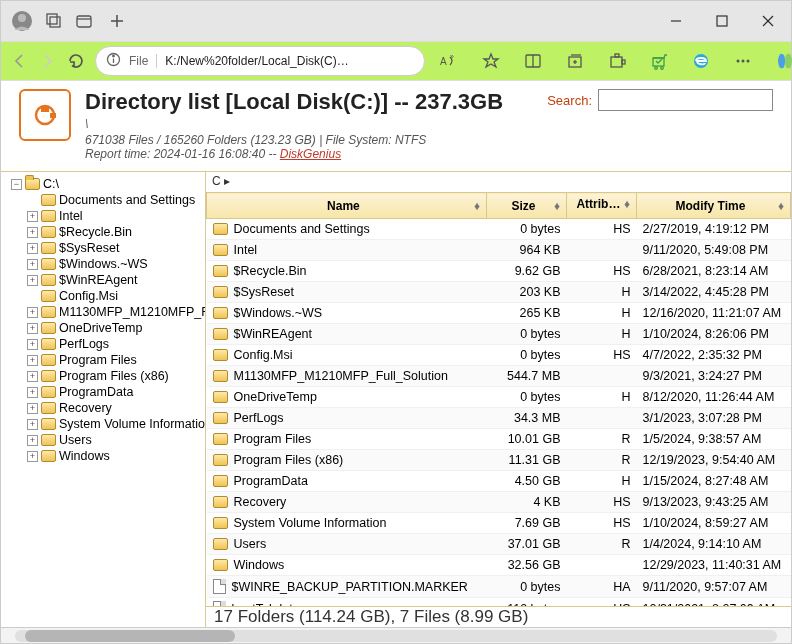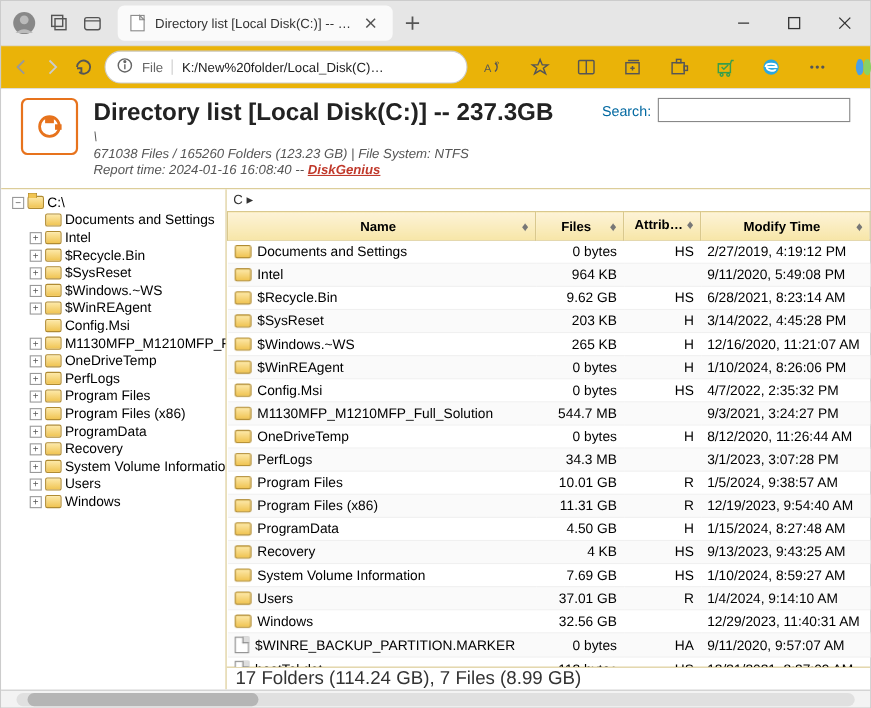--- a/index.html
+++ b/index.html
@@ -10,39 +10,39 @@
   .tb-icons { display:flex; align-items:center; gap:12px; padding:0 10px; }
   .tb-ico svg { display:block; }
   .tab { display:flex; align-items:center; background:#fafafa; border-radius:6px; height:32px; margin:4px 4px; padding:0 10px; gap:8px; min-width:250px; }
   .tab .fav { width:16px; height:16px; display:flex; align-items:center; justify-content:center; }
   .tab-title { font-size:12px; color:#333; white-space:nowrap; overflow:hidden; text-overflow:ellipsis; max-width:180px; }
   .tab-close { width:16px; height:16px; display:flex; align-items:center; justify-content:center; }
   .newtab { width:28px; height:28px; display:flex; align-items:center; justify-content:center; color:#333; }
   .win-btns { margin-left:auto; display:flex; }
   .win-btn { width:46px; height:40px; display:flex; align-items:center; justify-content:center; }
   
-  .addrbar { height:40px; background:#eab308; display:flex; align-items:center; padding:0 10px; gap:10px; border-top:1px solid #ddd; border-bottom:1px solid #ddd; }
+  .addrbar { height:40px; background:#bef264; display:flex; align-items:center; padding:0 10px; gap:10px; border-top:1px solid #ddd; border-bottom:1px solid #ddd; }
   .nav-btn { width:32px; height:32px; display:flex; align-items:center; justify-content:center; color:#555; }
   .urlbox { flex:0 0 330px; height:30px; background:#fff; border:1px solid #ccc; border-radius:15px; display:flex; align-items:center; padding:0 10px; gap:8px; }
   .url-scheme { color:#666; font-size:12px; }
   .url-sep { width:1px; height:14px; background:#ccc; }
   .url-path { color:#222; font-size:12px; white-space:nowrap; overflow:hidden; text-overflow:ellipsis; max-width:190px; }
   .addr-right { display:flex; align-items:center; gap:14px; margin-left:auto; }
   .addr-ico { width:28px; height:28px; display:flex; align-items:center; justify-content:center; color:#555; }
   
   .page { flex:1; background:#fff; display:flex; flex-direction:column; overflow:hidden; }
   .header { padding:8px 18px 10px 18px; display:flex; align-items:flex-start; gap:14px; }
   .logo { width:52px; height:52px; border:2px solid #e7731d; border-radius:6px; display:flex; align-items:center; justify-content:center; color:#e7731d; flex:0 0 52px; }
   .hd-text h1 { margin:0; font-size:22px; font-weight:700; color:#222; }
   .hd-text .path { font-style:italic; color:#555; margin:2px 0; }
   .hd-text .stats { font-style:italic; color:#555; }
   .hd-text .report { font-style:italic; color:#555; }
-  .hd-text .report a { color:#c0392b; font-weight:bold; font-style:italic; text-decoration:underline; }
+  .hd-text .report a { color:#c0392b; font-weight:normal; font-style:italic; text-decoration:underline; }
   .search { margin-left:auto; display:flex; align-items:center; gap:6px; }
-  .search label { font-size:13px; color:#0369a1; }
+  .search label { font-size:13px; color:#c2410c; }
   .search input { width:175px; height:22px; border:1px solid #888; padding:0 4px; }
   
   .split { flex:1; display:flex; border-top:1px solid #d9c88e; overflow:hidden; }
   .tree { width:205px; flex:0 0 205px; overflow:hidden; padding:4px 0; border-right:1px solid #d9c88e; }
   .tree ul { list-style:none; margin:0; padding:0 0 0 10px; }
   .tree li { white-space:nowrap; padding:1px 0; display:flex; align-items:center; gap:3px; font-size:12.5px; }
   .expander { width:11px; height:11px; border:1px solid #999; display:inline-flex; align-items:center; justify-content:center; font-size:9px; line-height:1; color:#555; background:#fff; flex:0 0 11px; }
   .noexp { width:11px; height:11px; flex:0 0 11px; }
   .folder-ico { width:15px; height:12px; background:linear-gradient(#fde9a9,#f0c452); border:1px solid #b08b32; border-radius:2px; flex:0 0 15px; position:relative; }
   .folder-ico.open::before { content:""; position:absolute; left:-1px; top:-4px; width:7px; height:4px; background:#f0c452; border:1px solid #b08b32; border-bottom:none; border-radius:2px 2px 0 0; }
@@ -89,35 +89,20 @@
             <rect x="2" y="2" width="10" height="10"></rect>
           </svg>
       </span>
       <span class="tb-ico">
         <svg width="18" height="18" viewBox="0 0 18 18" fill="none" stroke="#555" stroke-width="1.3">
             <rect x="2" y="4" width="14" height="11" rx="2"></rect>
             <line x1="2" y1="7" x2="16" y2="7"></line>
           </svg>
       </span>
     </div>
-    <div class="tab">
-      <span class="fav">
-        <svg width="14" height="16" viewBox="0 0 14 16">
-            <rect x="1" y="1" width="12" height="14" fill="#fff" stroke="#888"></rect>
-            <polygon points="9,1 13,5 9,5" fill="#ddd" stroke="#888"></polygon>
-          </svg>
-      </span>
-      <span class="tab-title">Directory list [Local Disk(C:)] -- 2…</span>
-      <span class="tab-close">
-        <svg width="10" height="10" viewBox="0 0 10 10" stroke="#555" stroke-width="1.4">
-            <line x1="1" y1="1" x2="9" y2="9"></line>
-            <line x1="9" y1="1" x2="1" y2="9"></line>
-          </svg>
-      </span>
-    </div>
     <div class="newtab">
       <svg width="14" height="14" viewBox="0 0 14 14" stroke="#555" stroke-width="1.6">
           <line x1="7" y1="1" x2="7" y2="13"></line>
           <line x1="1" y1="7" x2="13" y2="7"></line>
         </svg>
     </div>
     <div class="win-btns">
       <div class="win-btn">
           <svg width="12" height="12" stroke="#333" stroke-width="1.2">
             <line x1="1" y1="6" x2="11" y2="6"></line>
@@ -357,21 +342,21 @@
           <table>
             <colgroup>
                 <col style="width:280px">
                 <col style="width:80px">
                 <col style="width:70px">
                 <col>
               </colgroup>
             <thead>
               <tr>
                 <th><span>Name</span><span class="sort">♦</span></th>
-                <th><span>Files</span><span class="sort">♦</span></th>
+                <th><span>Size</span><span class="sort">♦</span></th>
                 <th><span style="display:inline-block;max-width:44px;overflow:hidden;text-overflow:ellipsis;">Attributes</span><span class="sort">♦</span></th>
                 <th><span>Modify Time</span><span class="sort">♦</span></th>
               </tr>
             </thead>
             <tbody id="tbody">
                 <tr>
                   <td class="col-name">
                     <div class="name-cell">
                       <span class="folder-ico"></span>
                       <span>Documents and Settings</span>

